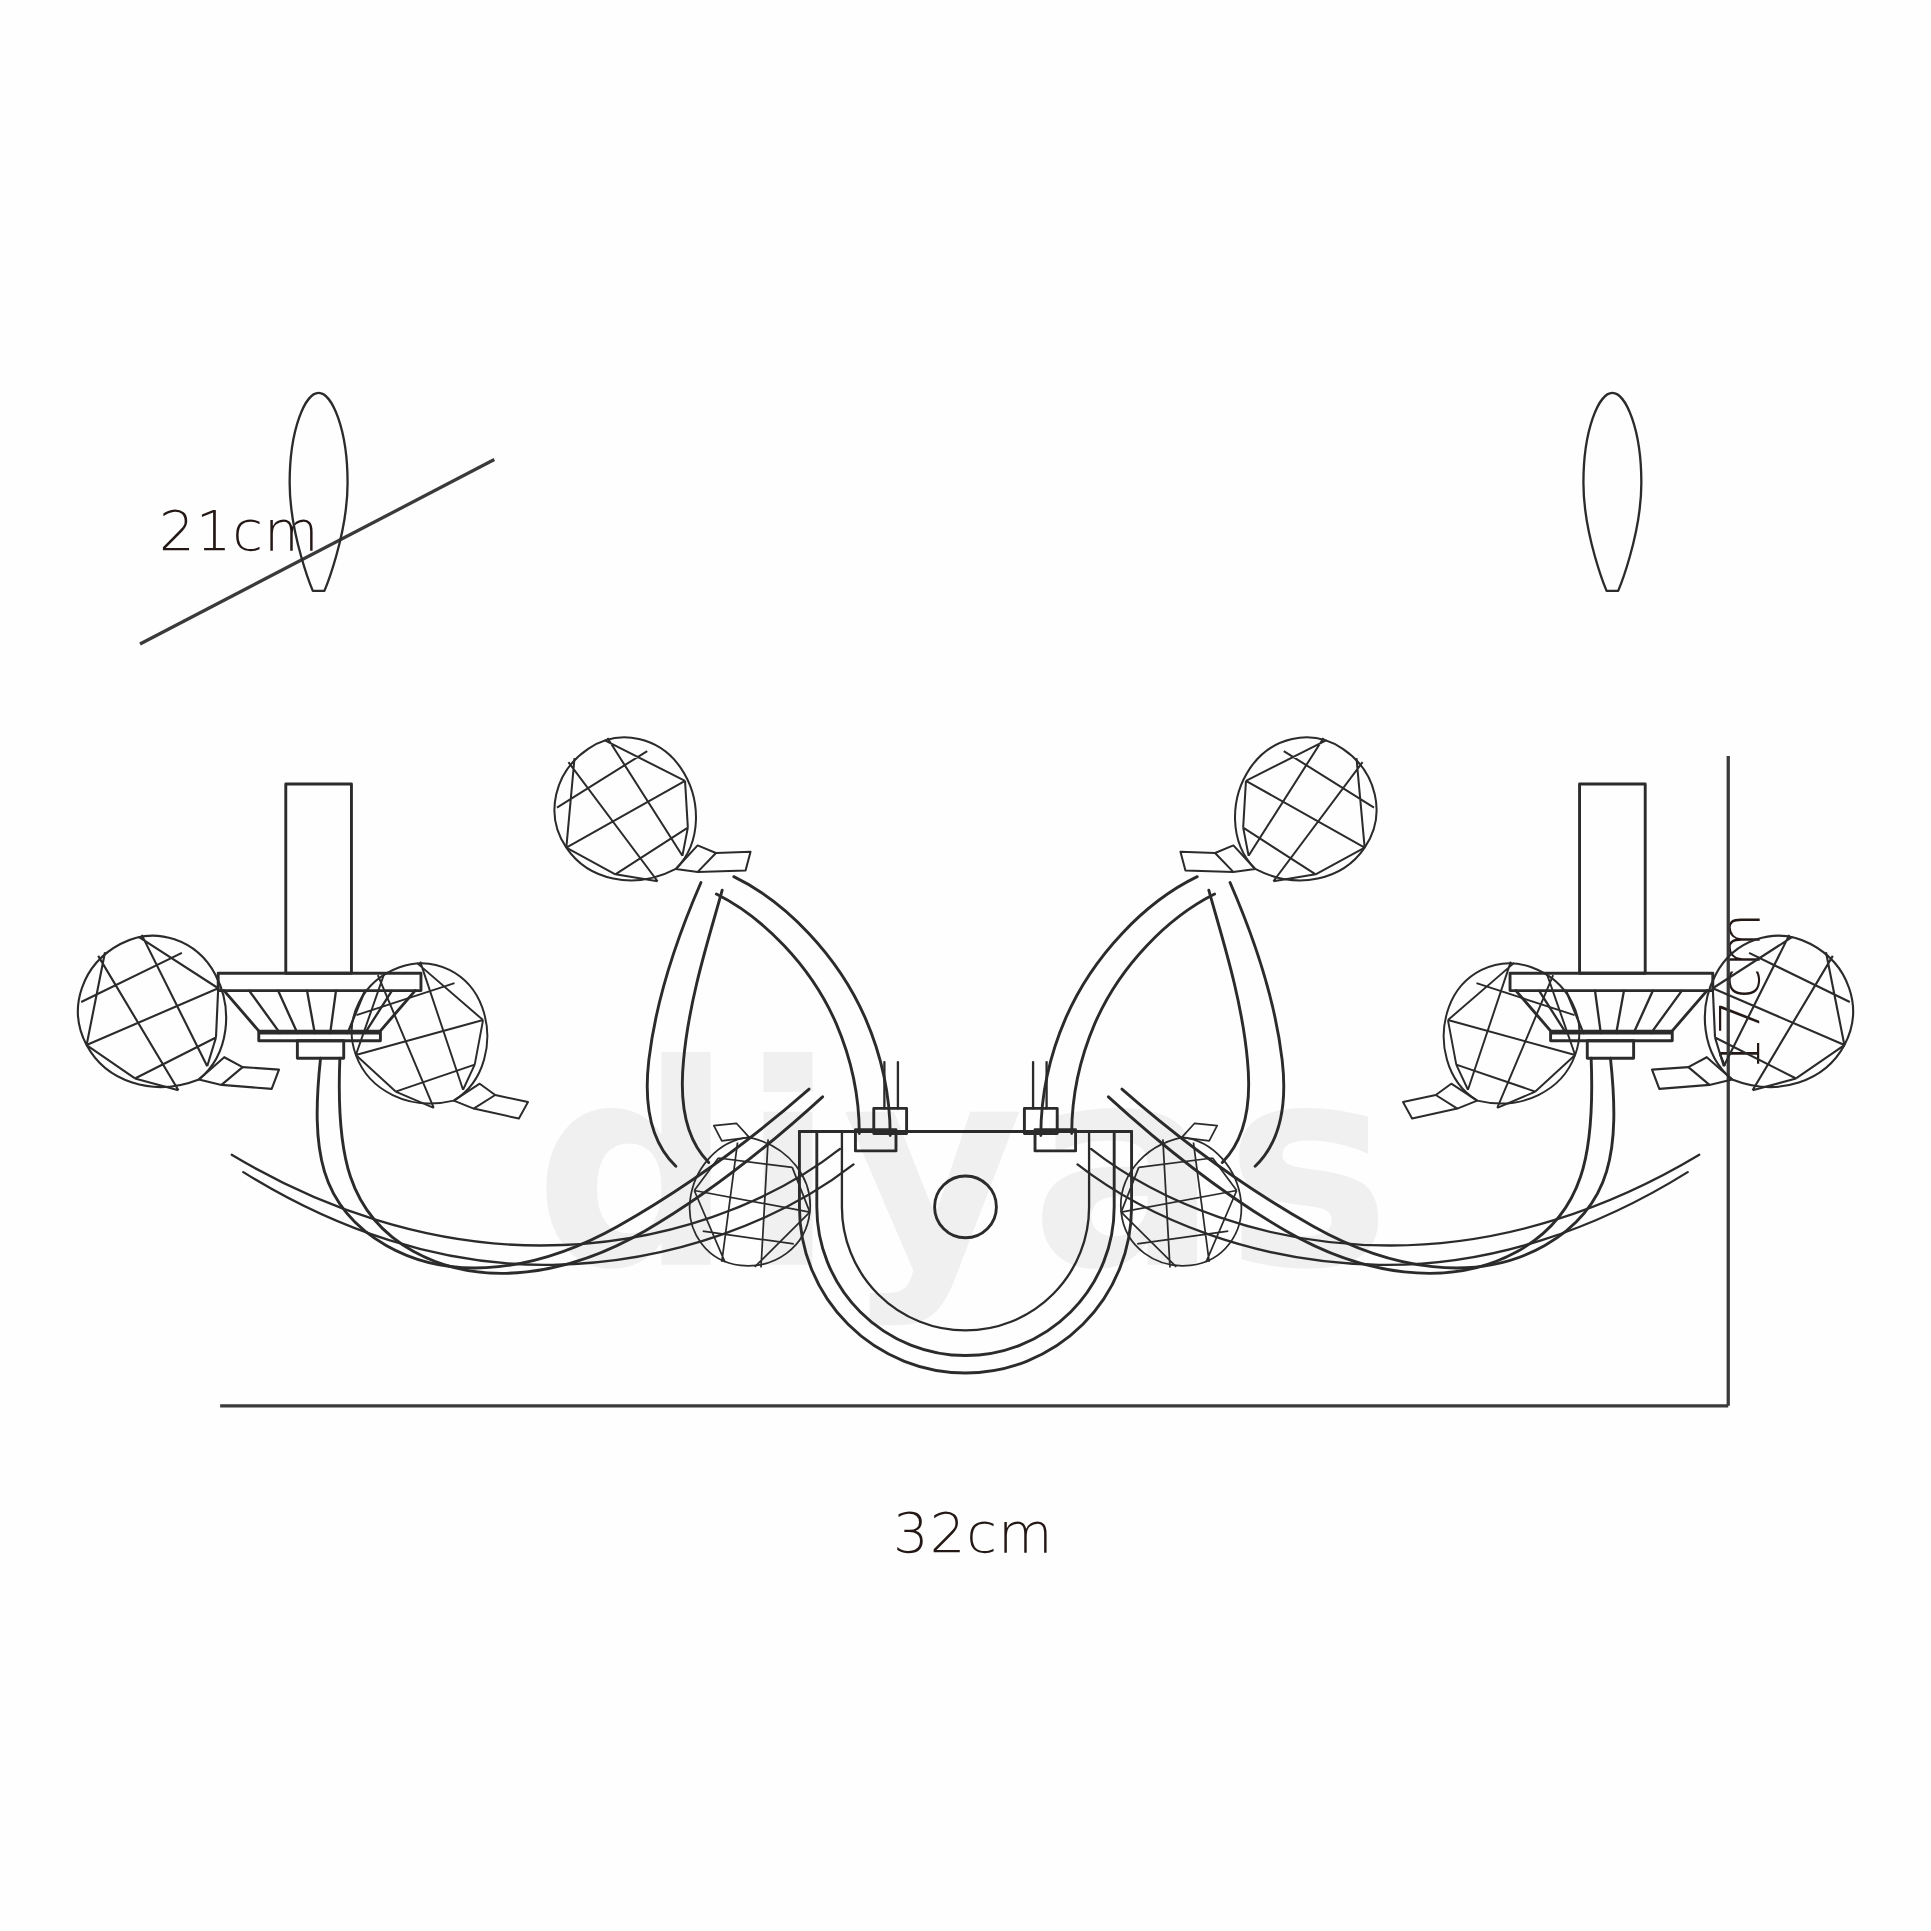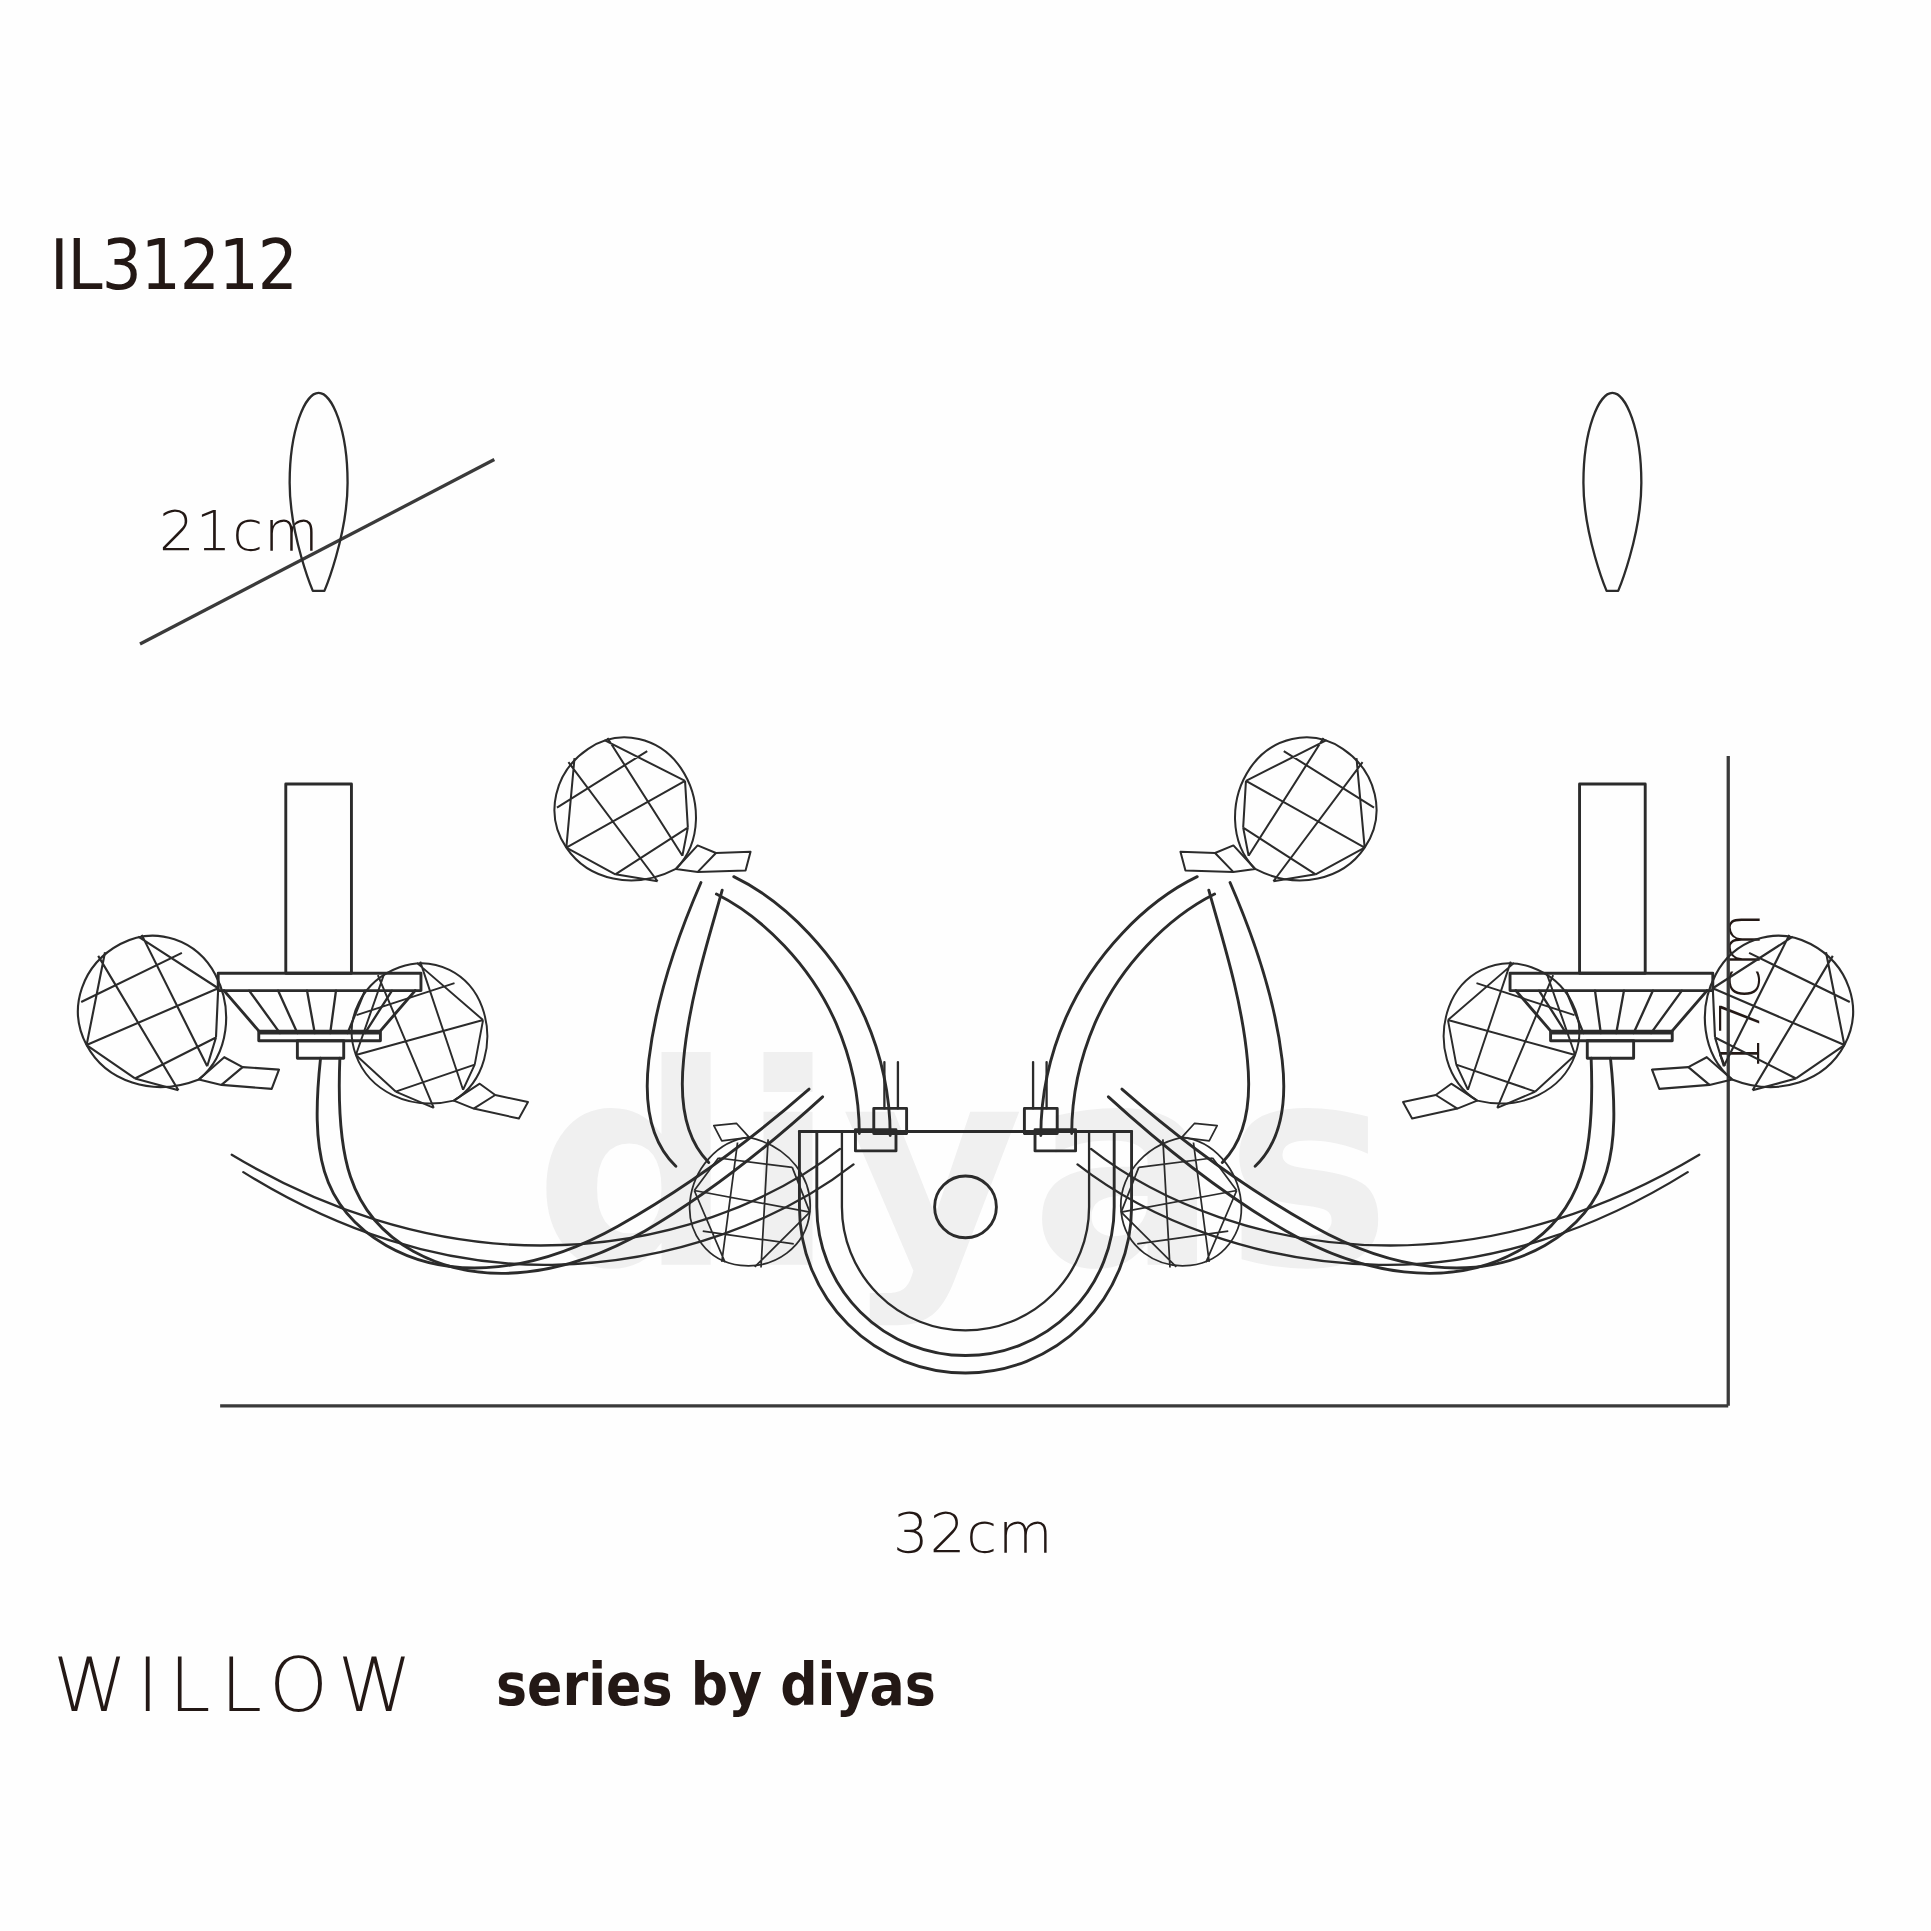--- a/index.html
+++ b/index.html
@@ -47,21 +47,20 @@
   .ln-thin{fill:none;stroke:#2b2b2b;stroke-width:2.4;stroke-linecap:round;stroke-linejoin:round;}
   .facet{fill:none;stroke:#2b2b2b;stroke-width:2.2;stroke-linejoin:round;}
   .dimline{fill:none;stroke:#3a3a3a;stroke-width:3.4;stroke-linecap:butt;}
   .wm{fill:#f0f0f0;}
 </style>
 </head>
 <body>
 
 <div id="stage">
 
-  <div class="product-code">IL31212</div>
 
   <div class="dim-label dim-21">21cm</div>
 
   <div class="dim-label dim-32">32cm</div>
 
   <div class="dim-label dim-17">17cm</div>
 
   <svg class="draw" viewBox="0 0 2000 2000">
 
     <g>
@@ -334,19 +333,15 @@
       <rect class="ln" x="905" y="1148" width="34" height="26" fill="#fefefe"></rect>
       <rect class="ln" x="1061" y="1148" width="34" height="26" fill="#fefefe"></rect>
       <line class="ln-thin" x1="916" y1="1148" x2="916" y2="1100"></line>
       <line class="ln-thin" x1="930" y1="1148" x2="930" y2="1100"></line>
       <line class="ln-thin" x1="1070" y1="1148" x2="1070" y2="1100"></line>
       <line class="ln-thin" x1="1084" y1="1148" x2="1084" y2="1100"></line>
     </g>
 
   </svg>
 
-  <div class="brand-row">
-    <span class="brand-willow">WILLOW</span>
-    <span class="brand-series">series by diyas</span>
-  </div>
 
 </div>
 
 
 </body></html>

